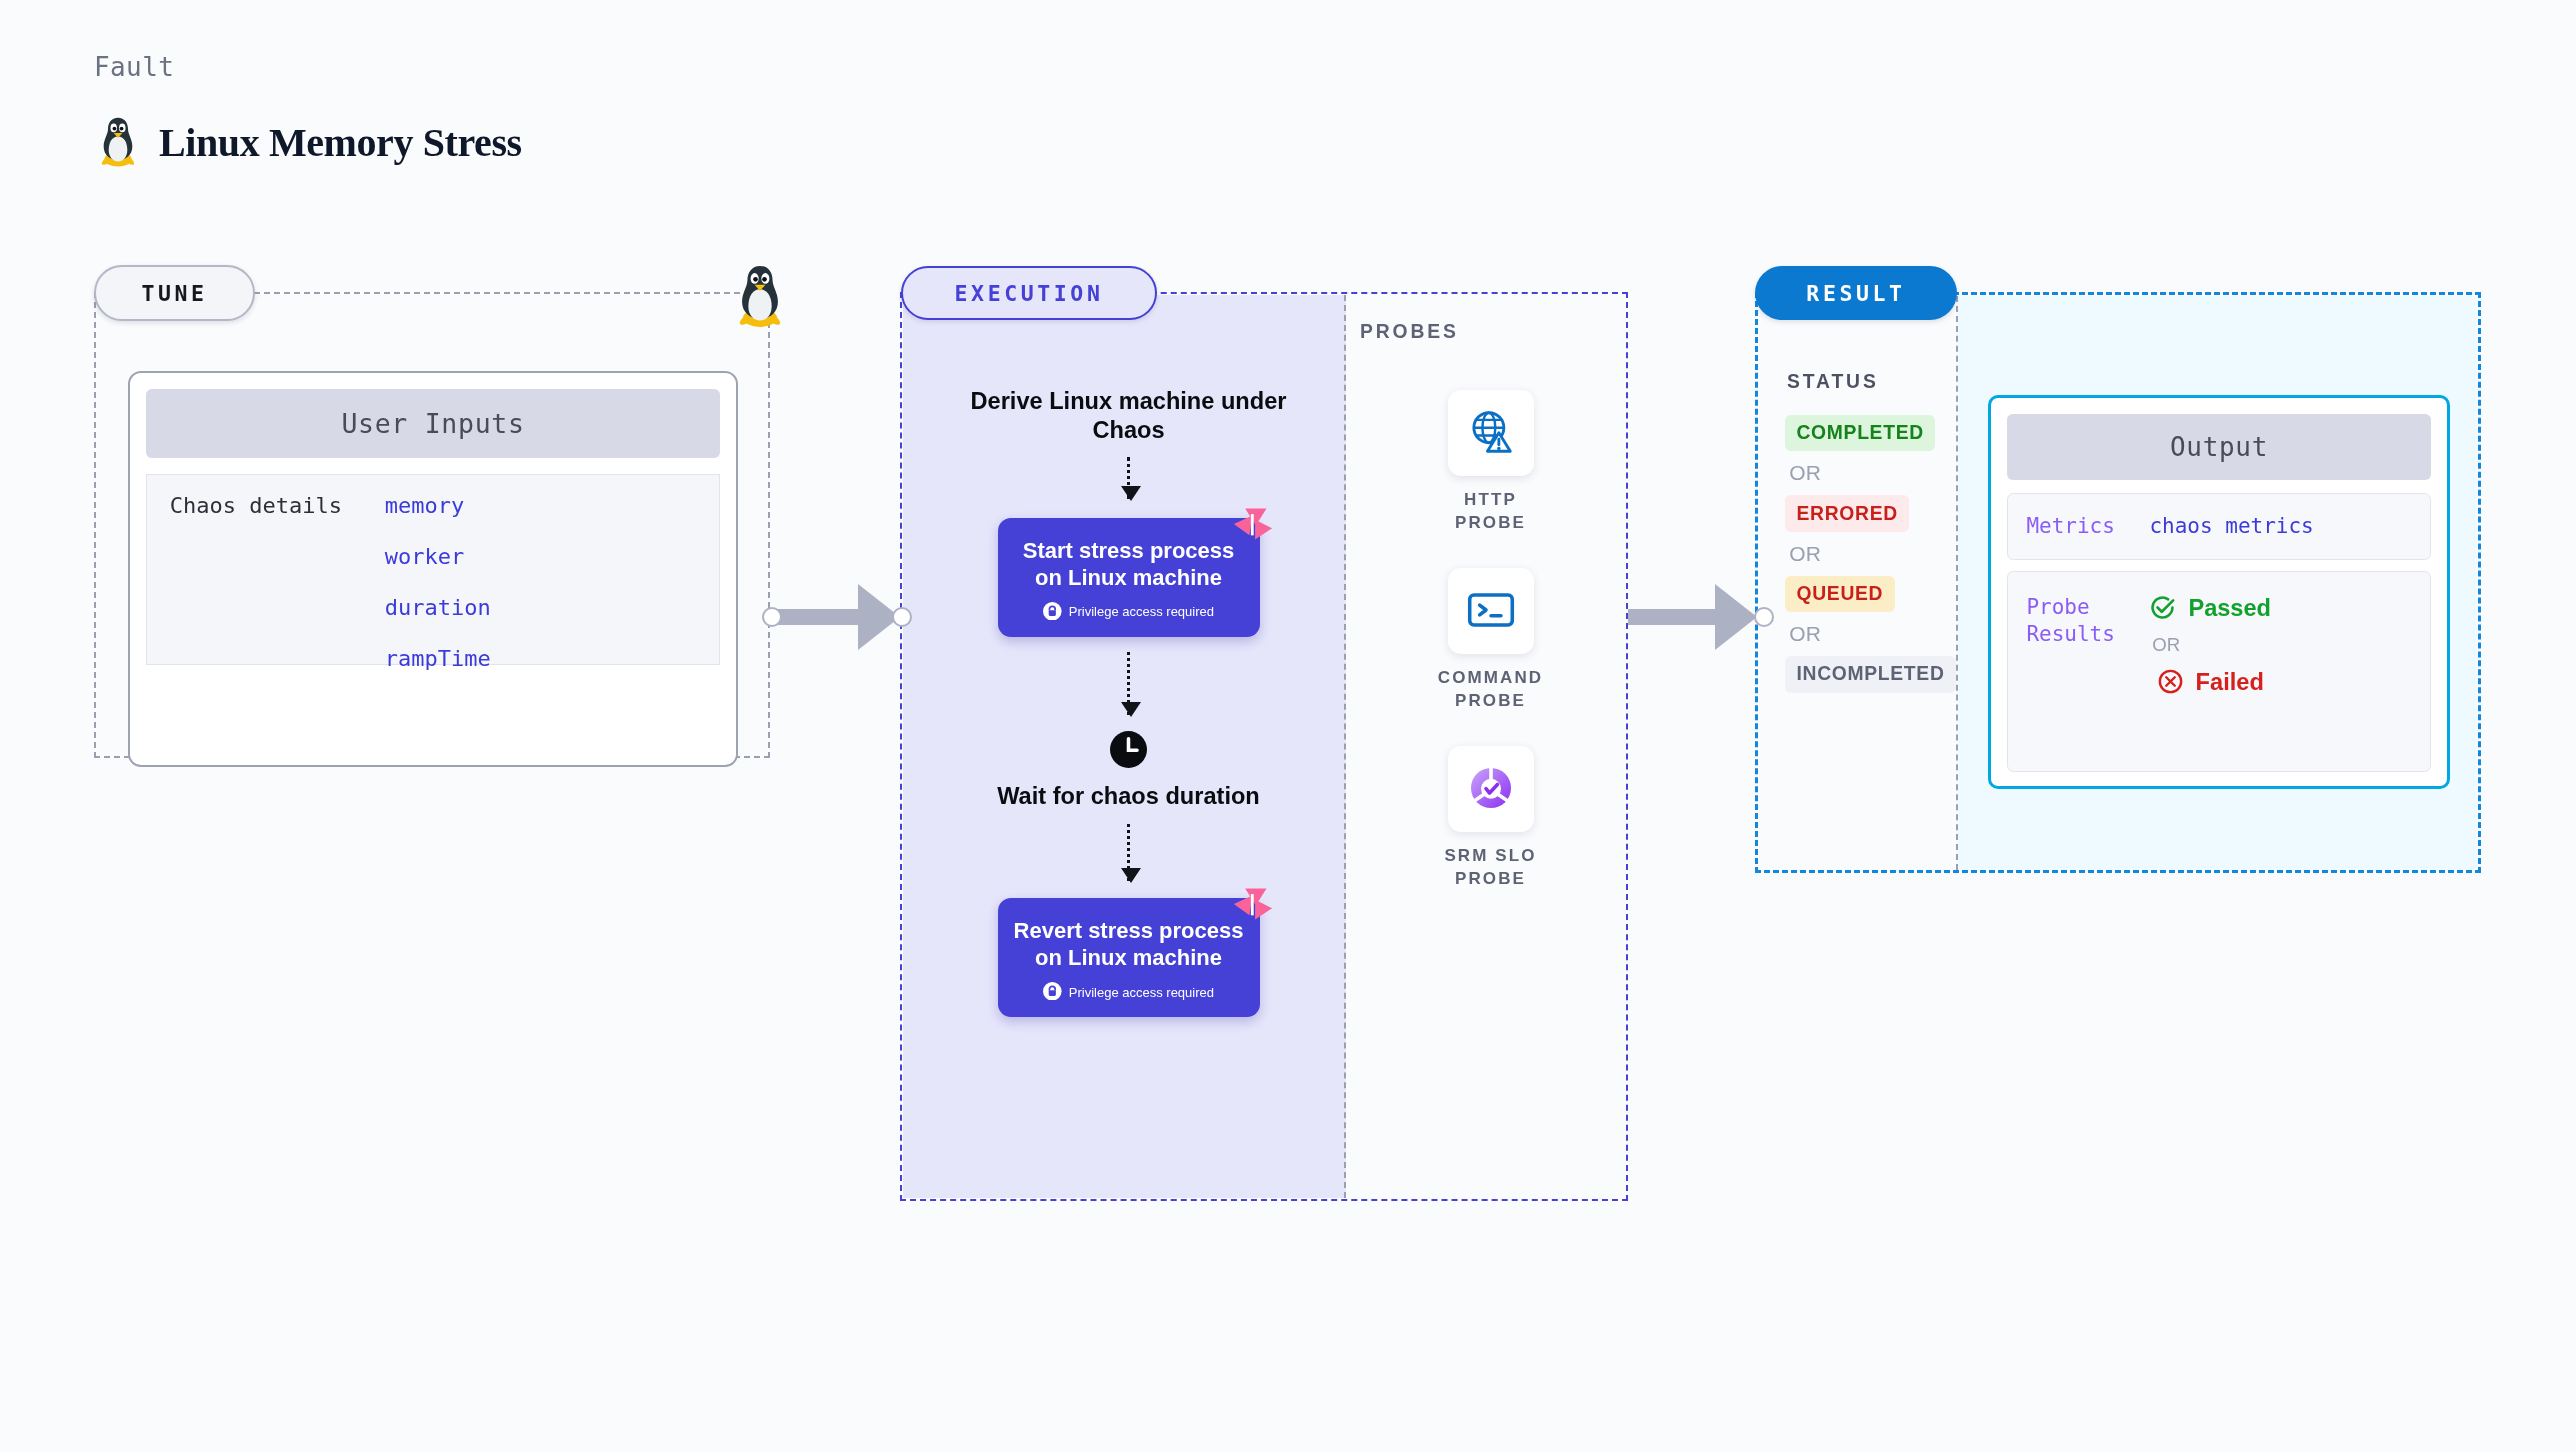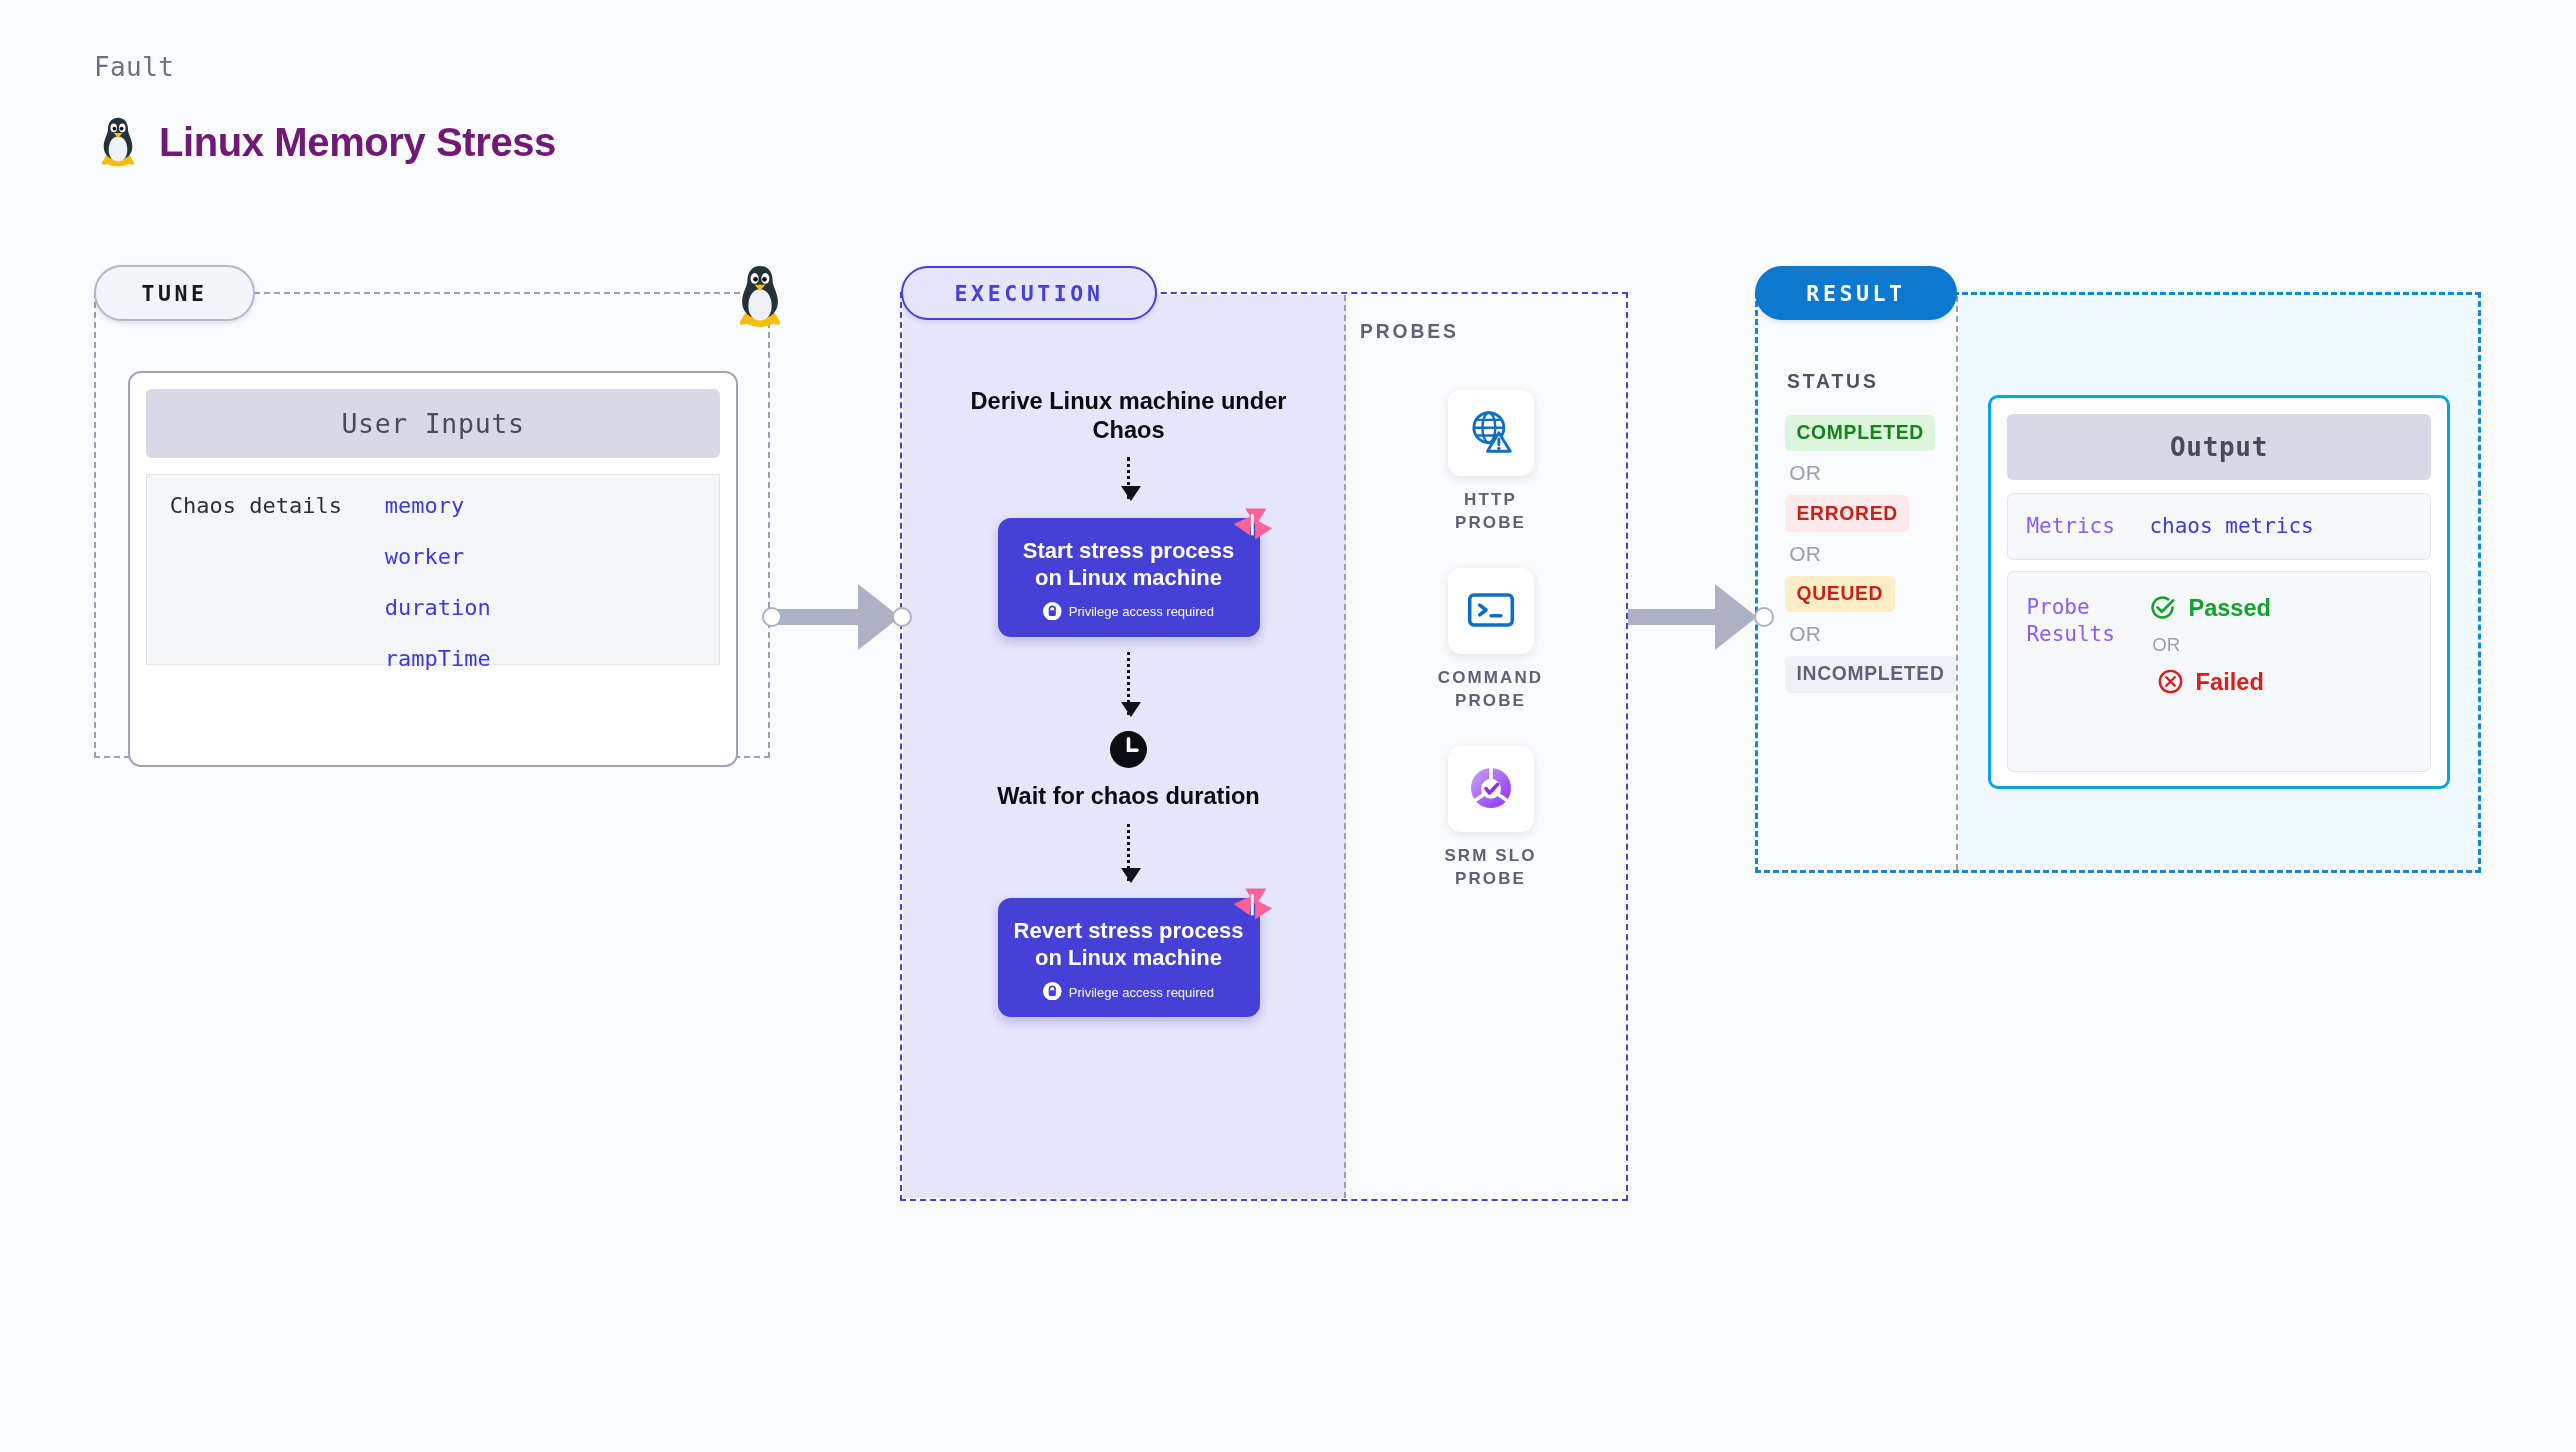--- a/index.html
+++ b/index.html
@@ -18,22 +18,22 @@
   #fault-label {
     position: absolute; left: 94px; top: 52px;
     font-family: "DejaVu Sans Mono", monospace;
     font-size: 26px; color: #6b7280; letter-spacing: 0.4px;
   }
   #title-row {
     position: absolute; left: 97px; top: 115px;
     display: flex; align-items: center; gap: 20px;
   }
   #title-text {
-    font-size: 40px; font-weight: bold; color: #701a75;
-    font-family: Liberation Sans, sans-serif;
+    font-size: 40px; font-weight: bold; color: #0f172a;
+    font-family: Liberation Serif, serif;
     letter-spacing: -0.4px;
   }
 
   
   .pill {
     position: absolute; z-index: 20;
     display: flex; align-items: center; justify-content: center;
     border-radius: 716px;
     font-family: "DejaVu Sans Mono", monospace;
     font-size: 21.5px; font-weight: bold; letter-spacing: 3.6px;
@@ -226,21 +226,21 @@
   #output-card {
     position: absolute; left: 1988px; top: 395px;
     width: 462px; height: 394px;
     border: 3.6px solid #00a8e0; border-radius: 10px;
     background: #ffffff; padding: 15.8px;
   }
   #output-header {
     height: 66px; background: #d8d9e6; border-radius: 5.7px;
     display: flex; align-items: center; justify-content: center;
     font-family: "DejaVu Sans Mono", monospace;
-    font-size: 26px; color: #4a4b59; letter-spacing: 0.7px; font-weight: bold;
+    font-size: 26px; color: #4a4b59; letter-spacing: 0.7px;
   }
   #metrics-box {
     margin-top: 13px; height: 67px;
     background: #f7f8fb; border: 1.4px solid #e2e4ec; border-radius: 6.4px;
     display: flex; align-items: center; padding-left: 18.6px;
   }
   .out-key {
     font-family: "DejaVu Sans Mono", monospace;
     font-size: 21px; color: #8b5cf6; width: 123px; flex: none;
     line-height: 1.3;

